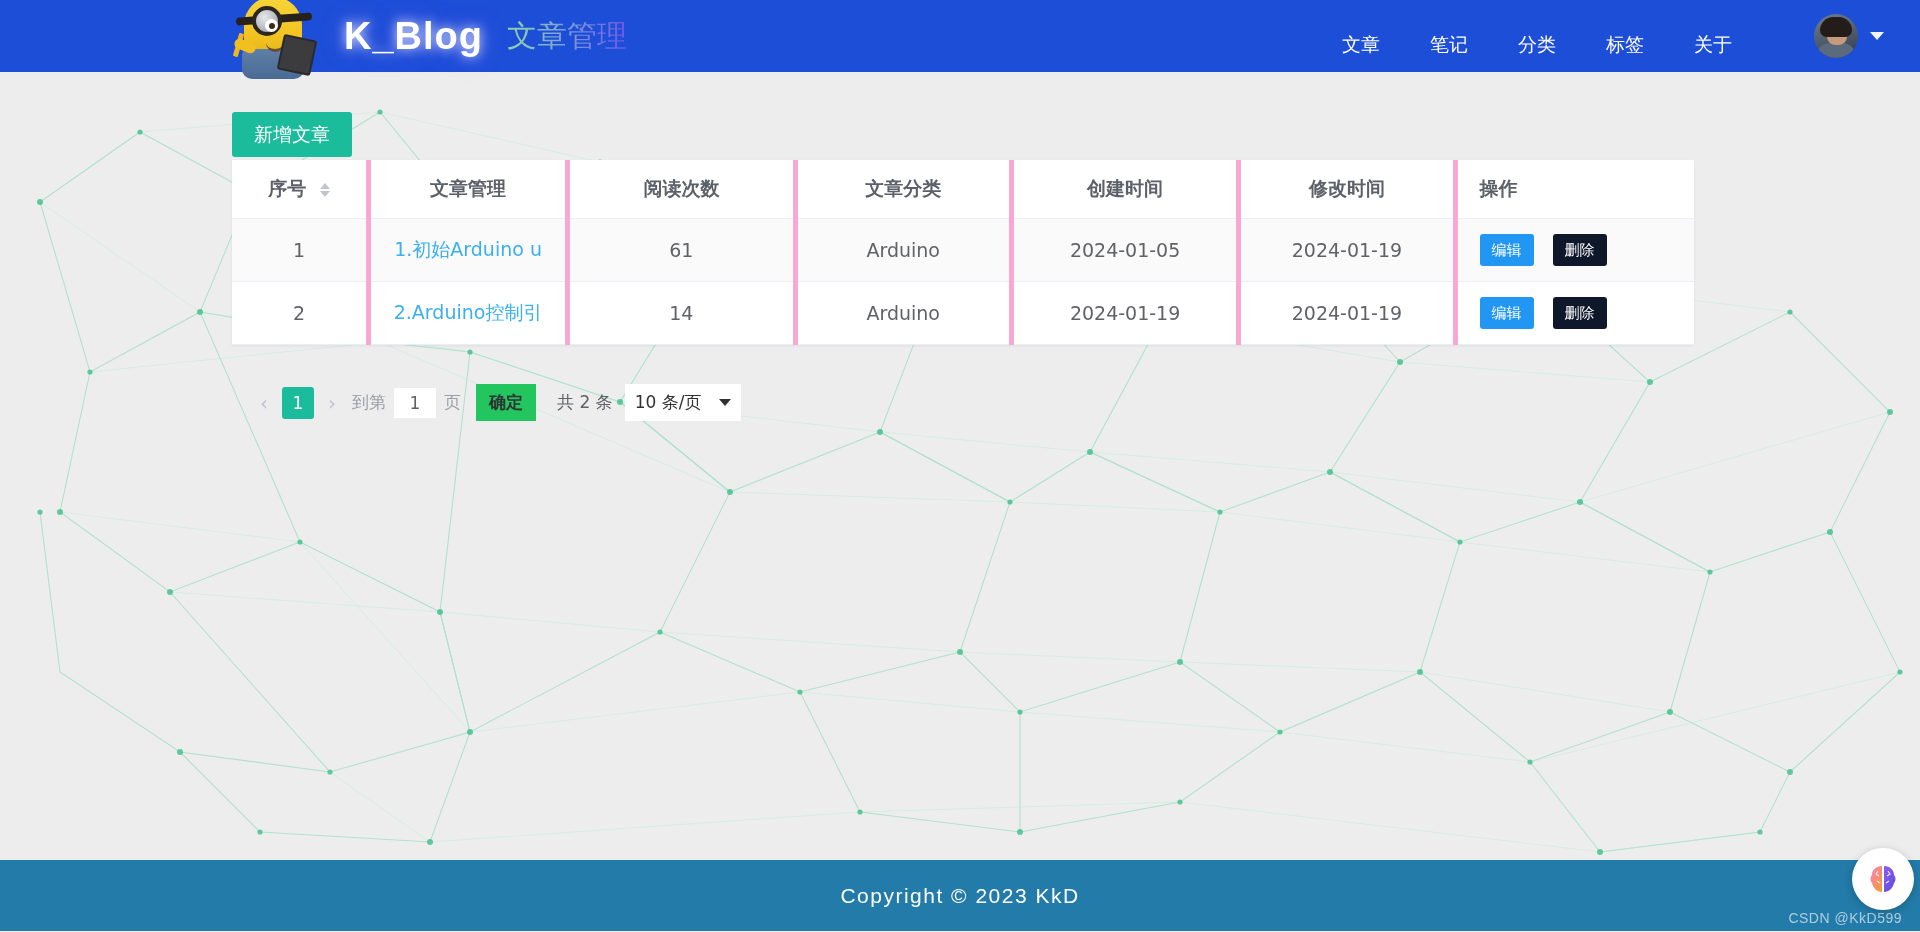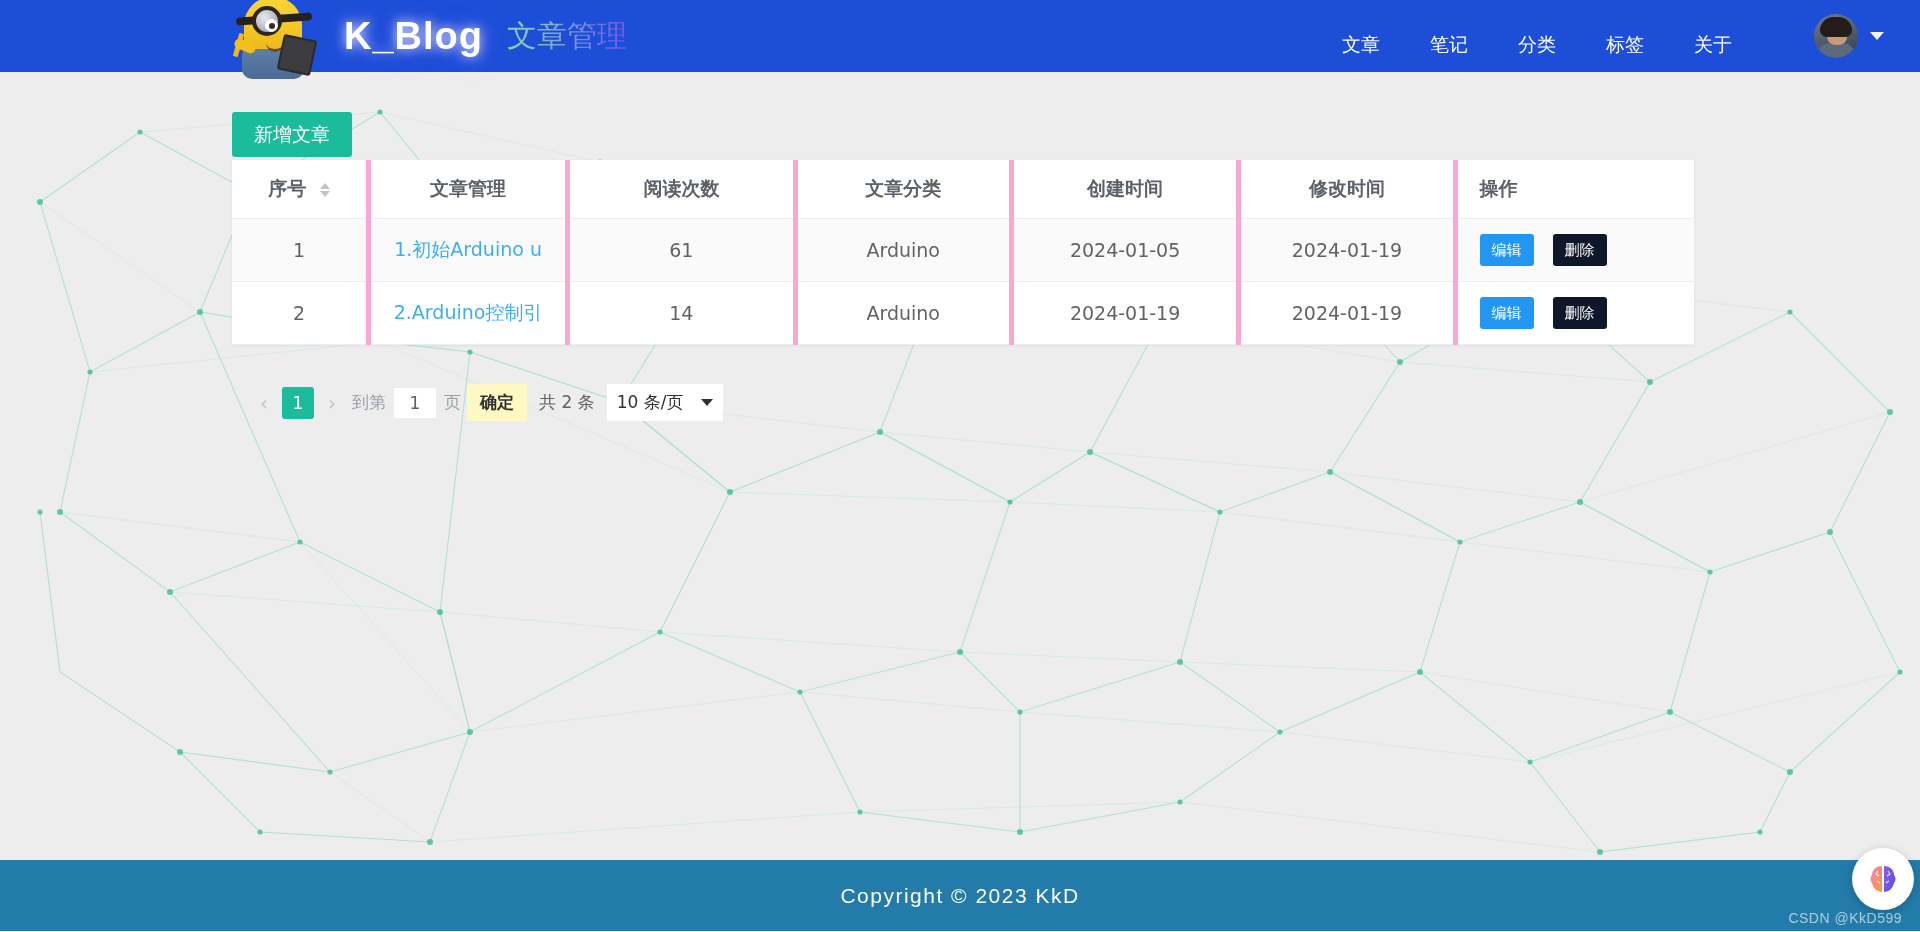--- a/index.html
+++ b/index.html
@@ -177,22 +177,22 @@
     min-width:32px; height:32px; background:#1BBC9B; color:#fff;
     display:flex; align-items:center; justify-content:center; border-radius:3px;
     font-size:17px; cursor:pointer; margin:0 4px;
   }
   .pg-label { margin:0 6px; color:#9aa0a8; }
   .pg-input {
     width:42px; height:30px; border:none; background:#ffffff; text-align:center;
     font-size:17px; color:#606266; font-family:"DejaVu Sans", sans-serif; margin:0 2px;
   }
   .pg-ok {
-    background:#fef9c3; border:none; padding:7px 13px; font-size:17px; color:#303133;
-    cursor:pointer; font-family:Liberation Sans, sans-serif; font-weight:700; margin:0 0;
+    background:#22c55e; border:none; padding:7px 13px; font-size:17px; color:#303133;
+    cursor:pointer; font-family:Liberation Sans, sans-serif; font-weight:700; margin:0 9px;
   }
   .pg-total { margin:0 12px; color:#606266; }
   .pg-select {
     background:#ffffff; border:none; padding:7px 10px; font-size:17px; color:#303133;
     font-family:"DejaVu Sans", sans-serif; cursor:pointer; display:flex; align-items:center; gap:18px;
   }
   .pg-select .cv { width:0;height:0;border-left:6px solid transparent;border-right:6px solid transparent;border-top:7px solid #303133; }
 
   
   .footer {

